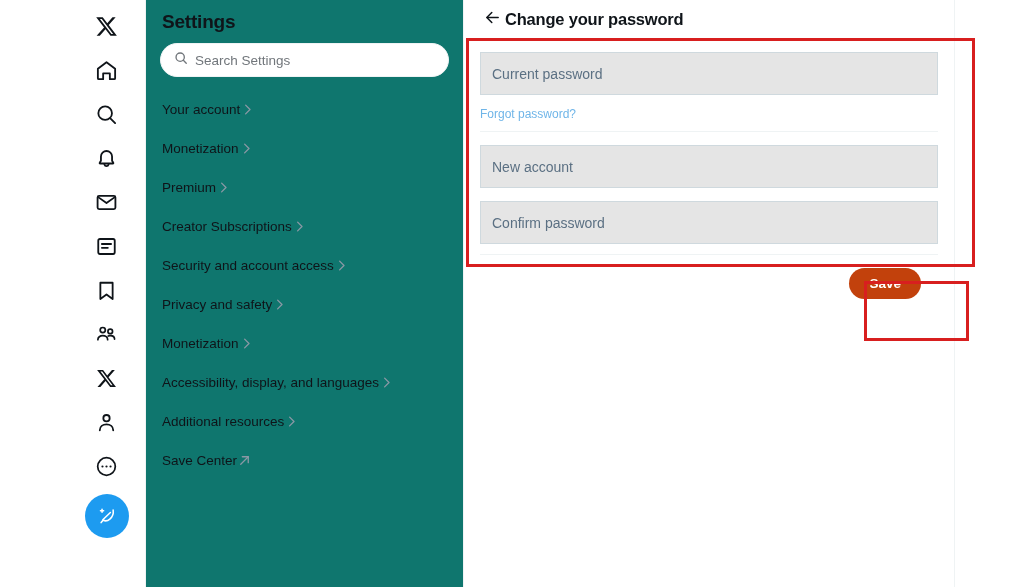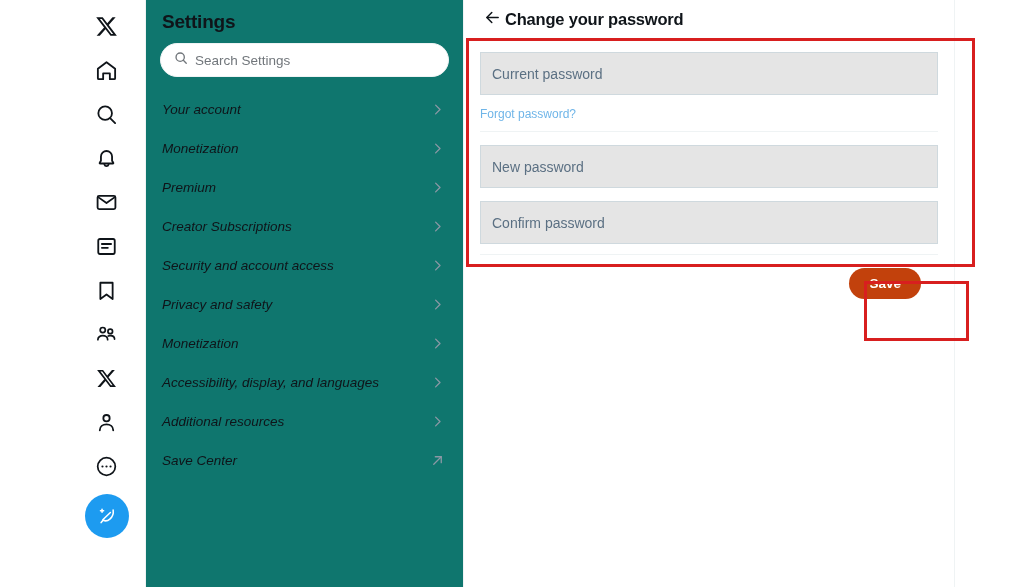--- a/index.html
+++ b/index.html
@@ -51,24 +51,23 @@
     height: 34px; border: 1px solid #eff3f4; background: #fff;
     border-radius: 17px;
     display: flex; align-items: center; gap: 7px;
     padding: 0 13px;
     cursor: text;
   }
   .search-box .ph { color: #71767b; font-size: 13.5px; }
   .settings-list { padding-top: 5px; }
   .settings-item {
     height: 39px;
-    display: flex; align-items: center; justify-content: space-between;
+    display: flex; align-items: center; 
     padding: 0 18px 0 16px;
     cursor: pointer;
-    font-style: italic;
   }
   .settings-item .lbl { font-size: 13.5px; color: #0f1419; }
   .chev { color: #8b98a5; display: flex; align-items: center; }
 
   
   .main {
     width: 560px; flex: 0 0 560px; height: 587px;
     position: relative; background: #fff;
   }
   .main-inner { width: 491px; border-right: 1px solid #eff3f4; height: 587px; }
@@ -365,21 +364,21 @@
       <div class="form-section">
 
         <div class="field">
           <span class="ph">Current password</span>
         </div>
         <a class="forgot">Forgot password?</a>
         <div class="sep"></div>
 
         <div class="field-gap"></div>
         <div class="field">
-          <span class="ph">New password</span>
+          <span class="ph">New account</span>
         </div>
 
         <div class="field-gap"></div>
         <div class="field">
           <span class="ph">Confirm password</span>
         </div>
 
         <div class="sep-full"></div>
 
         <div class="save-row">

